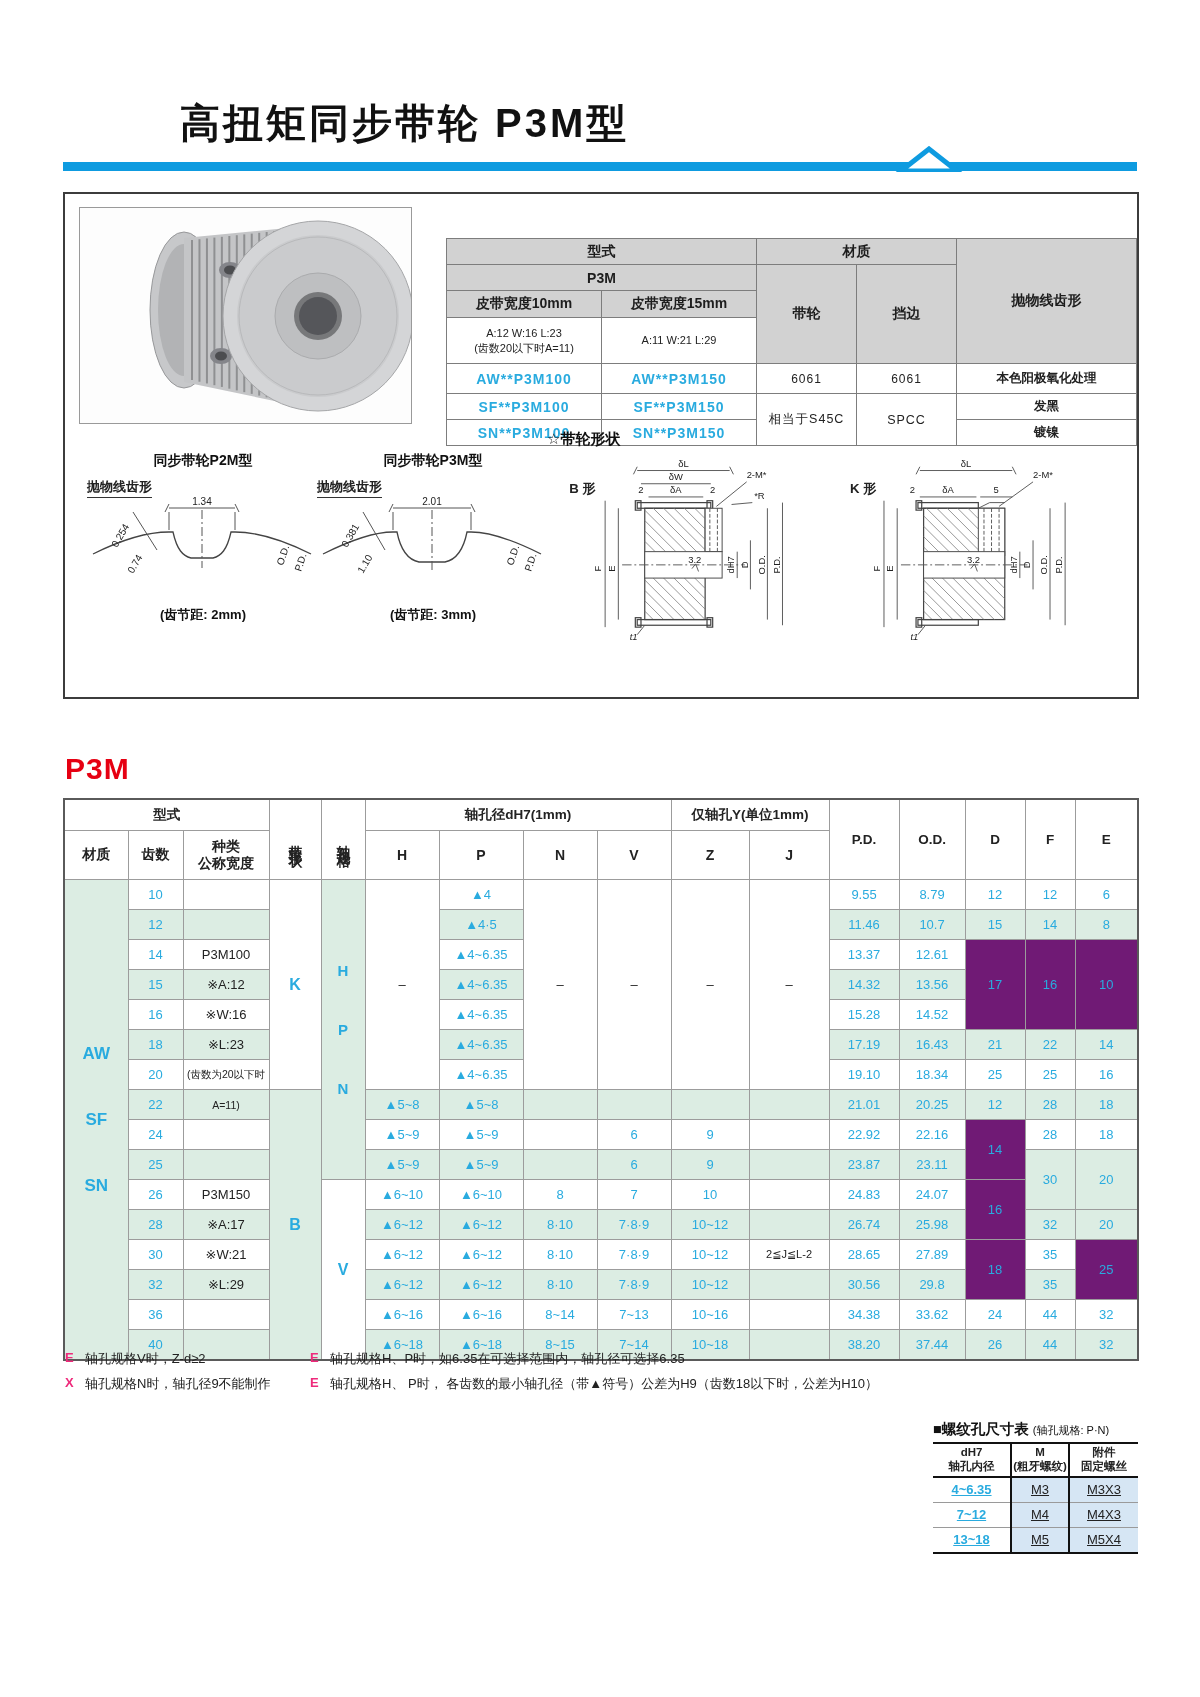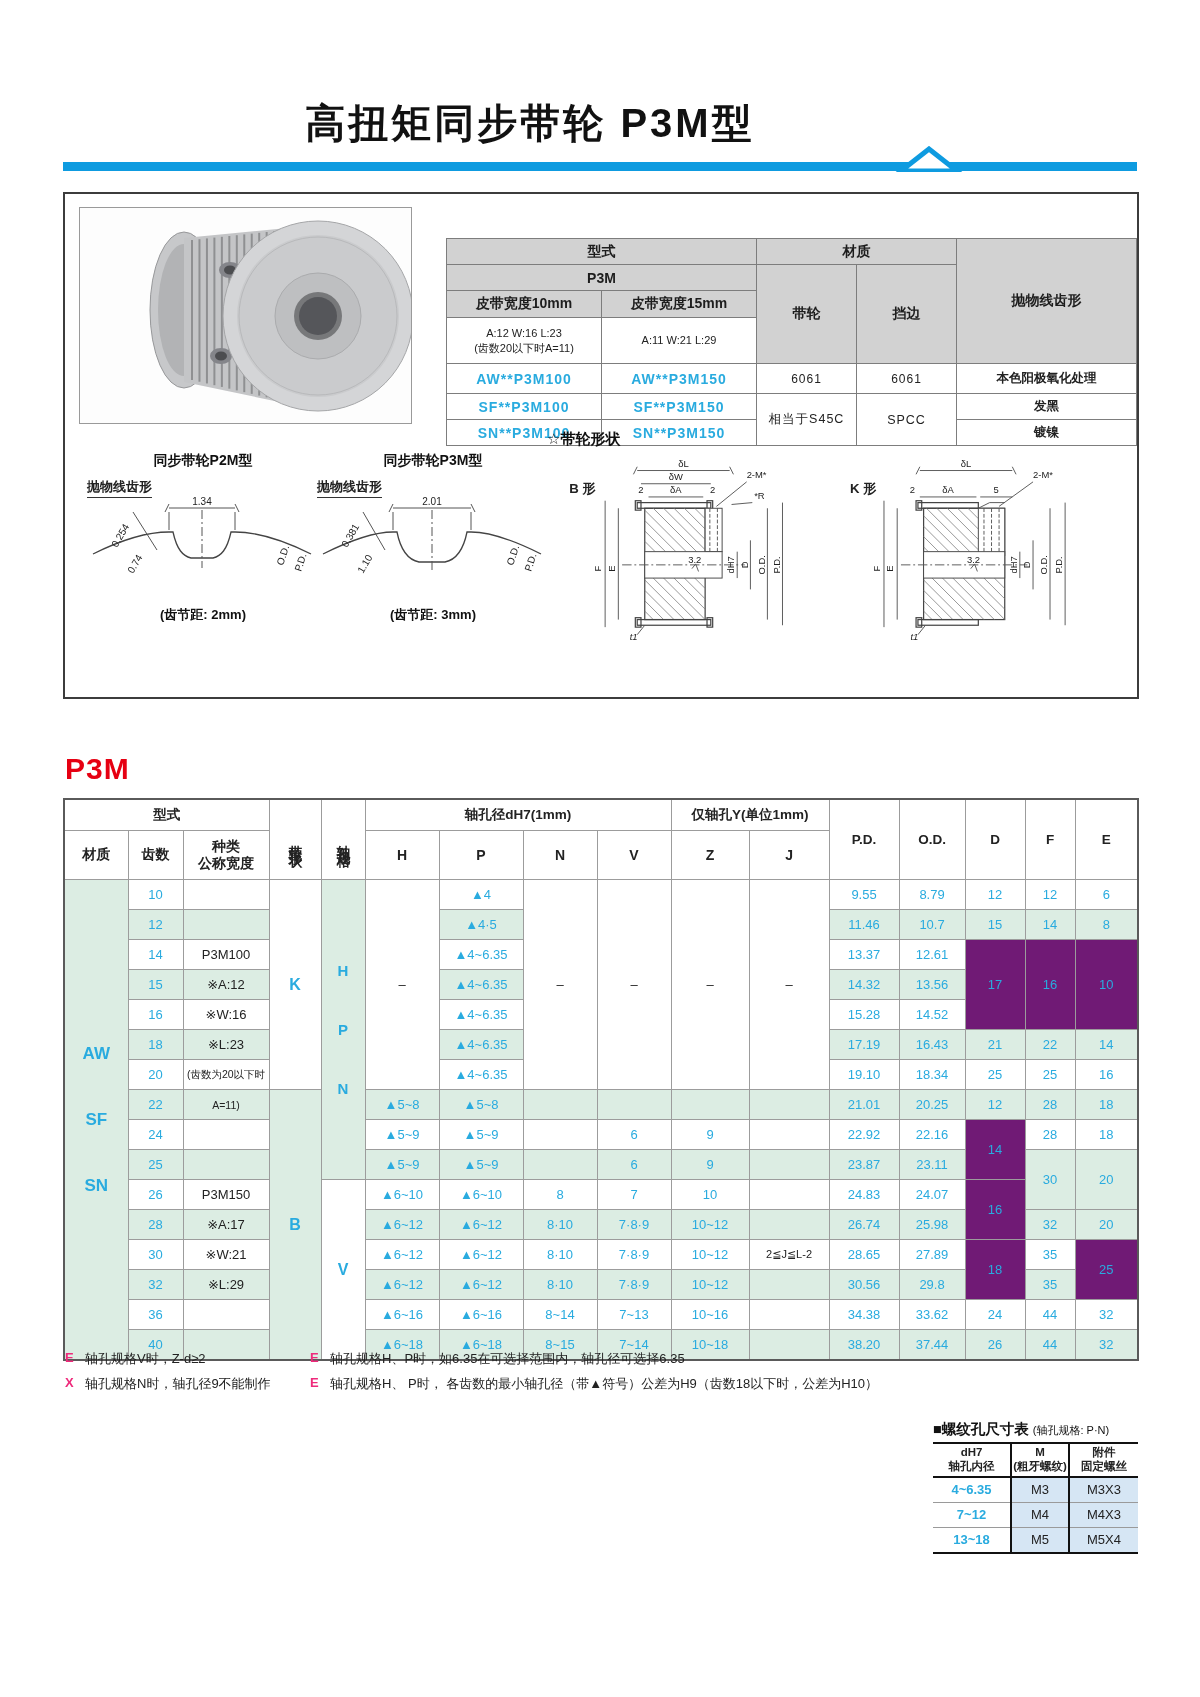--- a/index.html
+++ b/index.html
@@ -1,19 +1,19 @@
 <!DOCTYPE html>
 <html><head>
 <meta charset="utf-8">
 <style>
   html,body{margin:0;padding:0;background:#e8e8e8;}
   .page{position:relative;width:1200px;height:1697px;background:#fff;margin:0 auto;
         font-family:"Liberation Sans","DejaVu Sans",sans-serif;color:#222;overflow:hidden;}
   
-  .title{position:absolute;left:180px;top:96px;width:700px;text-align:center;
+  .title{position:absolute;left:180px;top:96px;width:700px;text-align:left;
          font-size:40px;font-weight:bold;letter-spacing:3px;color:#111;}
   .divider{position:absolute;left:63px;top:146px;}
   
   .upper-box{position:absolute;left:63px;top:192px;width:1072px;height:503px;border:2px solid #3c3c3c;background:#fff;}
   .photo-box{position:absolute;left:14px;top:13px;width:331px;height:215px;border:1px solid #9a9a9a;background:#fdfdfd;overflow:hidden;}
   
   table.spec{position:absolute;left:381px;top:44px;width:690px;border-collapse:collapse;table-layout:fixed;}
   .spec th,.spec td{border:1px solid #7d7d7d;text-align:center;vertical-align:middle;padding:1px 2px;overflow:hidden;}
   .spec th{background:#d2d2d2;font-size:14px;font-weight:bold;color:#1d1d1d;}
   .spec td{font-size:13px;background:#fff;}
@@ -60,21 +60,21 @@
   .foot .row{display:flex;margin-bottom:7px;}
   .foot .cell-l{width:245px;display:flex;}
   .foot .cell-r{display:flex;}
   .foot .mark{color:#ee2a7b;font-weight:bold;width:20px;}
   
   .thread{position:absolute;left:933px;top:1420px;width:208px;}
   .thread-title{font-size:14.5px;font-weight:bold;color:#111;}
   .thread-title .sub{font-size:11px;font-weight:normal;}
   table.thr{border-collapse:collapse;table-layout:fixed;width:205px;margin-top:3px;border-top:2.5px solid #111;border-bottom:2px solid #111;}
   .thr th{font-size:11.5px;font-weight:bold;white-space:pre-line;line-height:1.2;border-bottom:2px solid #111;padding:2px 0;}
-  .thr td{font-size:13px;text-align:center;height:22px;border-top:1px solid #9a9a9a;}
+  .thr td{font-size:13px;text-align:center;height:22px;border-top:1px solid #9a9a9a;text-decoration:underline;}
   .thr .c0{color:#29abdf;font-weight:bold;}
   .thr .blue{background:#d6e6f4;}
   .thr .vsep{border-left:2px solid #111;}
 </style>
 </head>
 <body>
 
 <div class="page">
 
   <div class="title">高扭矩同步带轮  P3M型</div>

